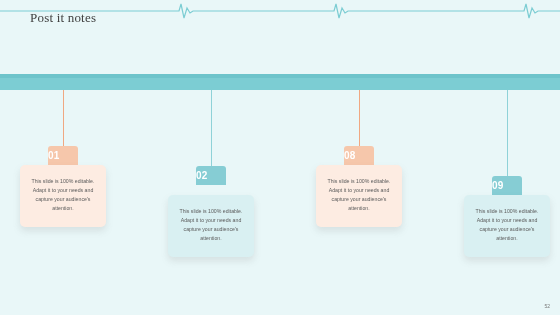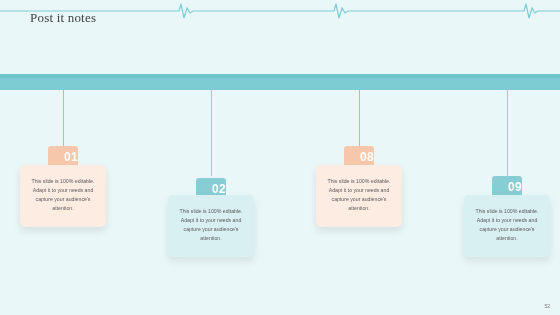--- a/index.html
+++ b/index.html
@@ -90,22 +90,22 @@
   }
   .note.teal .tab {
     background: #86cdd4;
   }
 
   .tab-num {
     position: absolute;
     left: 0;
     right: 0;
     top: 4px;
-    text-align: right;
-    font-size: 12px;
+    text-align: left;
+    font-size: 10px;
     font-weight: bold;
     color: #ffffff;
     letter-spacing: 0.3px;
   }
 
   .card {
     position: absolute;
     left: 0;
     width: 86px;
     height: 62px;
@@ -157,21 +157,21 @@
     <div class="tab" style="top:56px;">
       <div class="tab-num">01</div>
     </div>
     <div class="card" style="top:75px;">
       <div class="card-text">This slide is 100% editable. Adapt it to your needs and capture your audience's attention.</div>
     </div>
   </div>
 
   <div class="note teal" style="left:168px; top:0;">
     <div class="string" style="height:86px;"></div>
-    <div class="tab" style="top:88px;">
+    <div class="tab" style="top:76px;">
       <div class="tab-num">02</div>
     </div>
     <div class="card" style="top:105px;">
       <div class="card-text">This slide is 100% editable. Adapt it to your needs and capture your audience's attention.</div>
     </div>
   </div>
 
   <div class="note peach" style="left:316px; top:0;">
     <div class="string" style="height:56px;"></div>
     <div class="tab" style="top:56px;">

